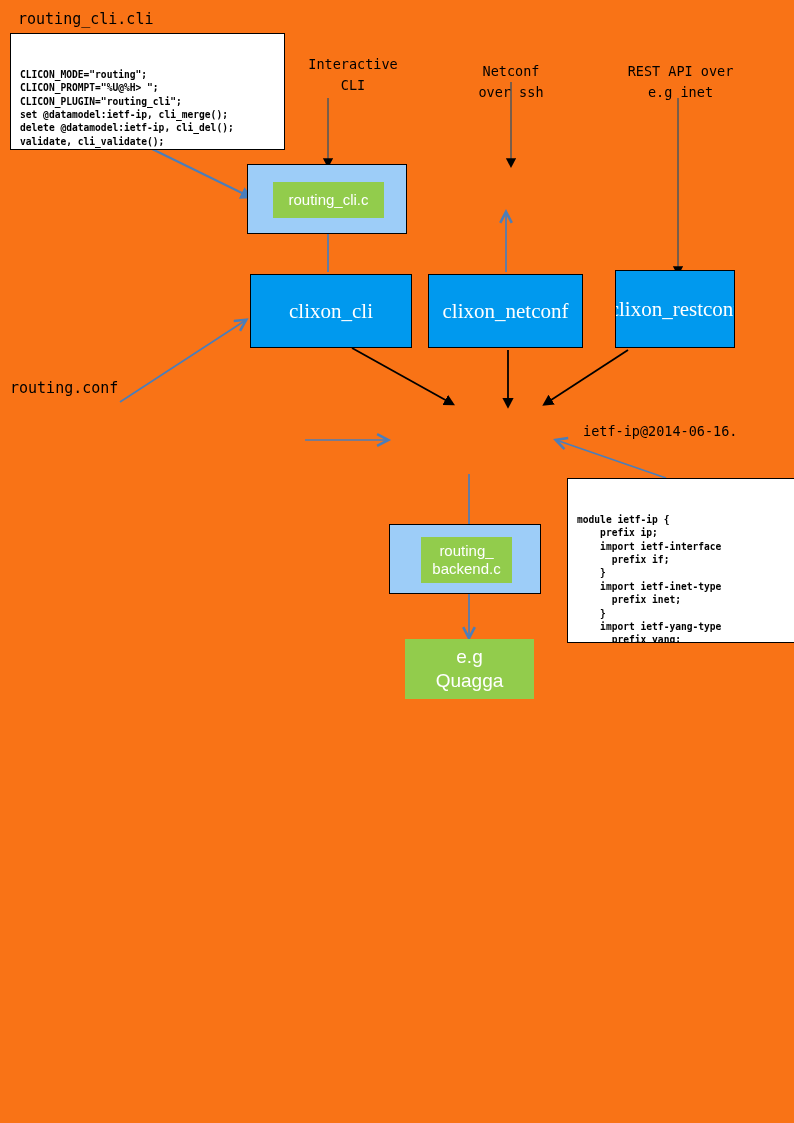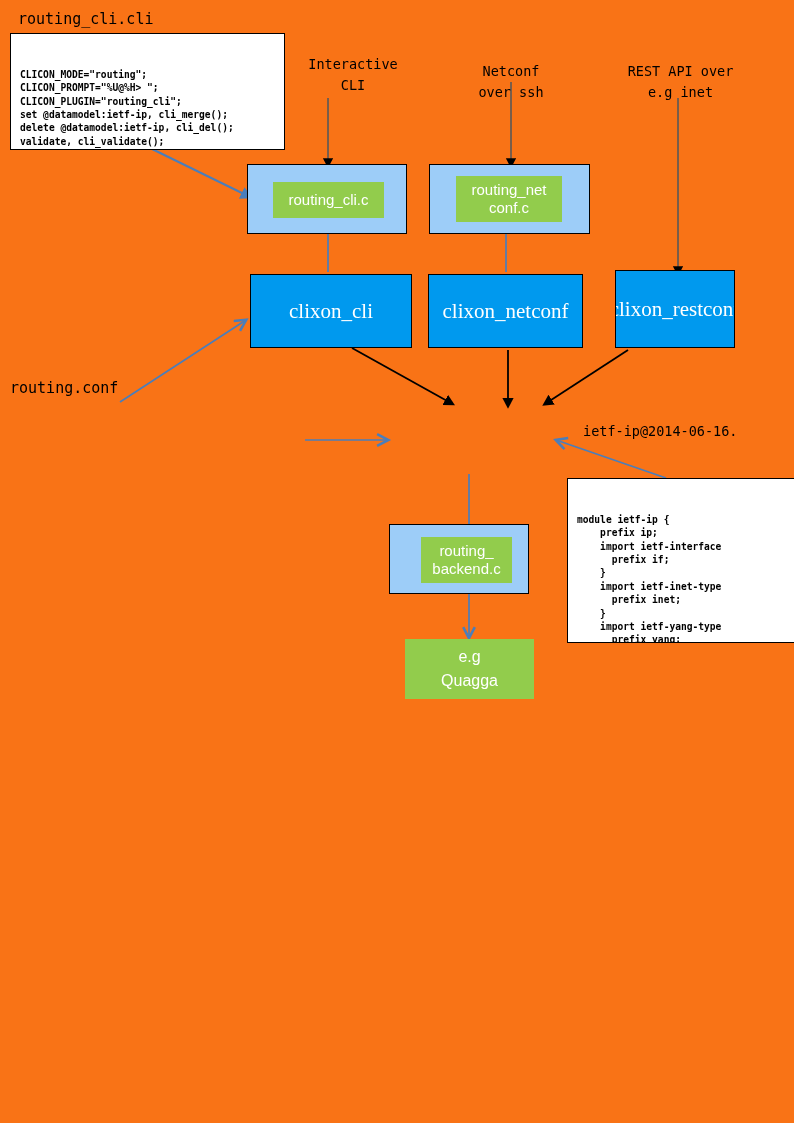--- a/index.html
+++ b/index.html
@@ -94,21 +94,21 @@
     align-items: center;
     justify-content: center;
     color: #ffffff;
     font-family: "Liberation Sans", sans-serif;
     font-size: 15px;
     line-height: 18px;
     text-align: center;
     overflow: hidden;
   }
   .green-box.big {
-    font-size: 16px;
+    font-size: 19px;
     line-height: 24px;
   }
   .green-box span { display: block; }
 </style>
 </head>
 <body>
 
 <div id="canvas">
 
   <svg class="arrow-layer" viewBox="0 0 794 1123" xmlns="http://www.w3.org/2000/svg">
@@ -172,28 +172,20 @@
 e.g inet</div>
 
   <div class="plugin-holder" style="left:247px; top:164px; width:160px; height:70px;">
     <div class="green-box" style="left:25px; top:17px; width:111px; height:36px;text-align:right;">
       <div>
         <span>routing_cli.c</span>
       </div>
     </div>
   </div>
 
-  <div class="plugin-holder" style="left:429px; top:164px; width:161px; height:70px;">
-    <div class="green-box" style="left:26px; top:11px; width:106px; height:46px;">
-      <div>
-        <span>routing_net</span>
-        <span>conf.c</span>
-      </div>
-    </div>
-  </div>
 
   <div class="proc-box" style="left:250px; top:274px; width:162px; height:74px;">clixon_cli</div>
 
   <div class="proc-box" style="left:428px; top:274px; width:155px; height:74px;">clixon_netconf</div>
 
   <div class="proc-box" style="left:615px; top:270px; width:120px; height:78px;">clixon_restconf</div>
 
 
   <div class="mono-title" style="left:10px; top:379px;">routing.conf</div>
 
@@ -207,21 +199,21 @@
       prefix if;
     }
     import ietf-inet-type
       prefix inet;
     }
     import ietf-yang-type
       prefix yang;
     }</div>
   </div>
 
-  <div class="plugin-holder" style="left:389px; top:524px; width:140px; height:70px;">
+  <div class="plugin-holder" style="left:389px; top:524px; width:152px; height:70px;">
     <div class="green-box" style="left:31px; top:12px; width:91px; height:46px;">
       <div>
         <span>routing_</span>
         <span>backend.c</span>
       </div>
     </div>
   </div>
 
   <div class="green-box big" style="left:405px; top:639px; width:129px; height:60px;">
     <div>

